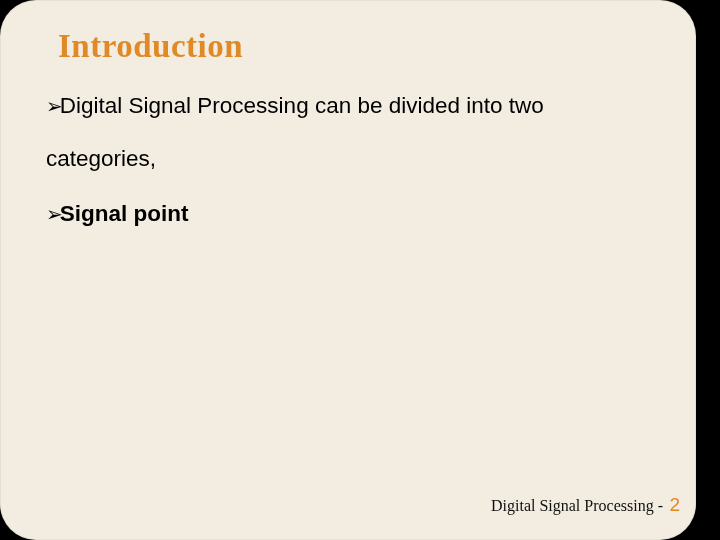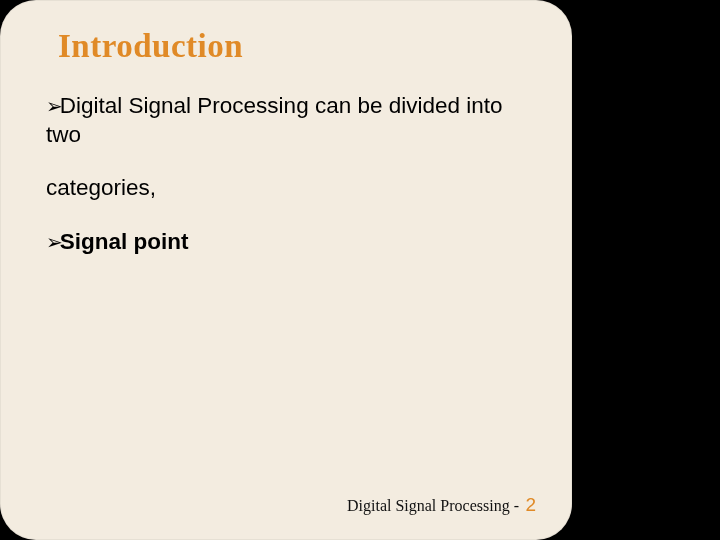--- a/index.html
+++ b/index.html
@@ -6,21 +6,21 @@
     margin: 0;
     padding: 0;
     width: 720px;
     height: 540px;
     overflow: hidden;
     font-family: Verdana, Geneva, sans-serif;
     background: #000;
   }
   .slide {
     position: relative;
-    width: 572px;
+    width: 696px;
     height: 540px;
     background: #f3ece0;
     border-radius: 36px;
     box-sizing: border-box;
     box-shadow: inset 0 0 0 1px rgba(0,0,0,0.05);
   }
   .title {
     position: absolute;
     left: 58px;
     top: 28px;
@@ -57,21 +57,21 @@
     margin-right: -3px;
   }
   .strong {
     font-weight: bold;
   }
   .indent {
     margin-left: 0;
   }
   .footer {
     position: absolute;
-    right: 36px;
+    right: 16px;
     bottom: 24px;
     font-size: 16px;
     color: #111;
   }
   .footer-text {
     font-family: 'Times New Roman', Times, serif;
   }
   .footer-page {
     color: #e08a27;
     font-size: 19px;

